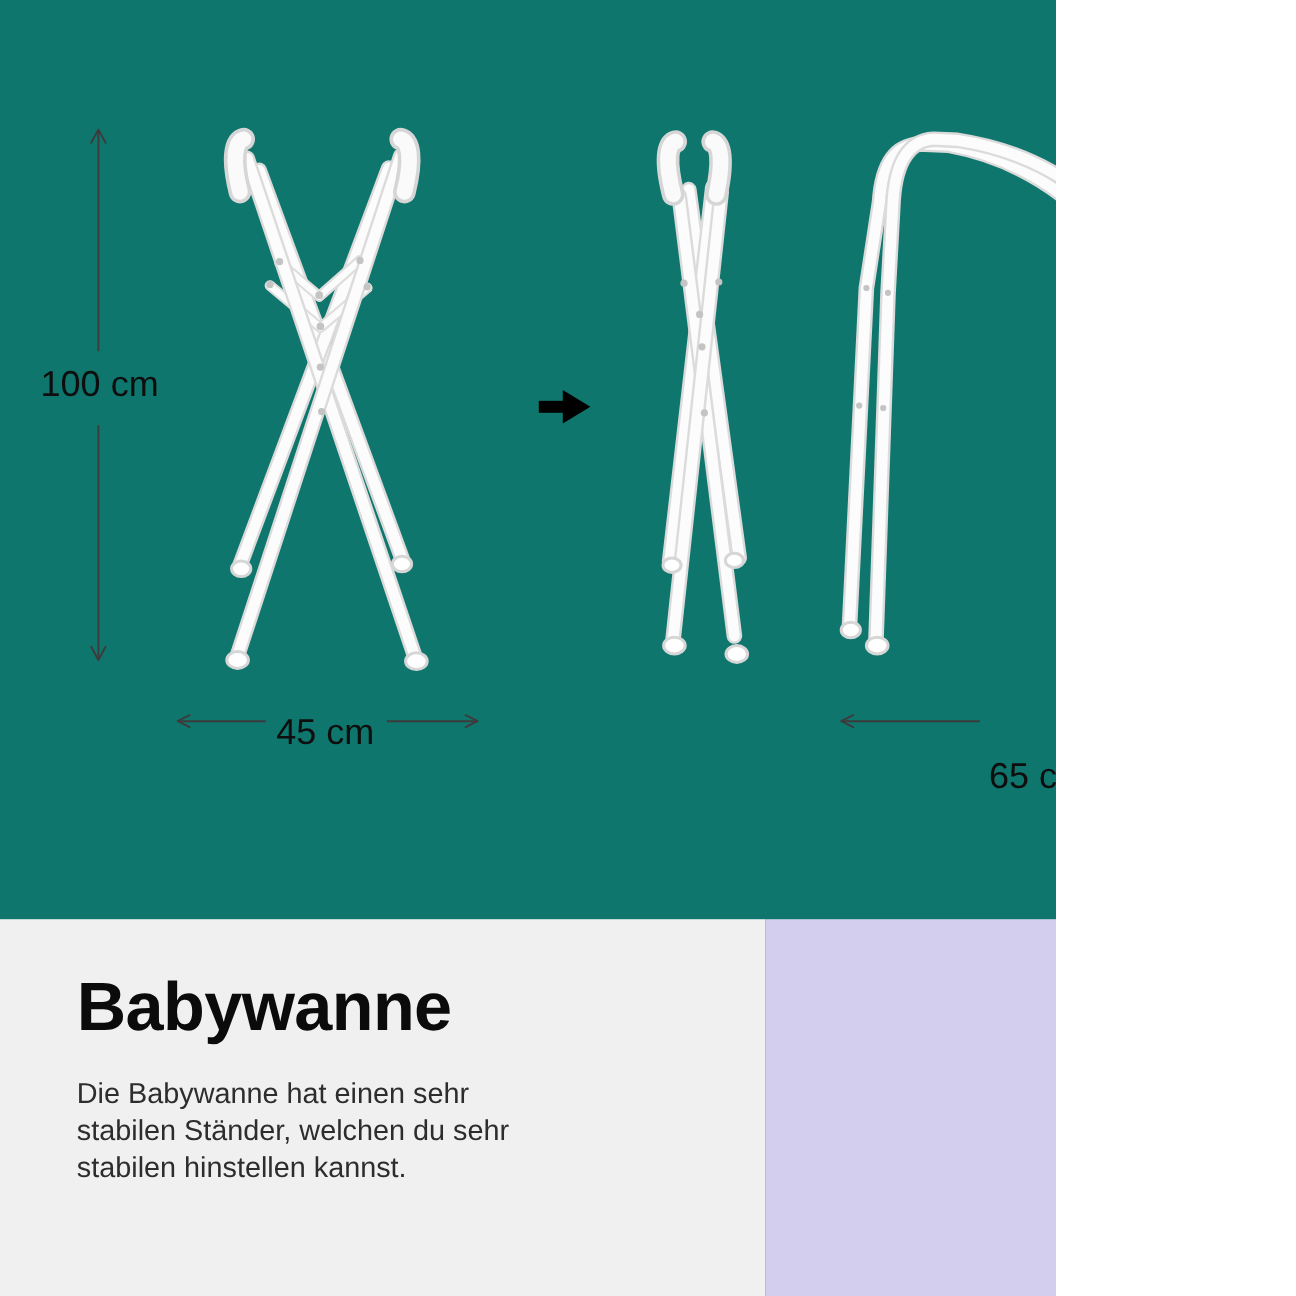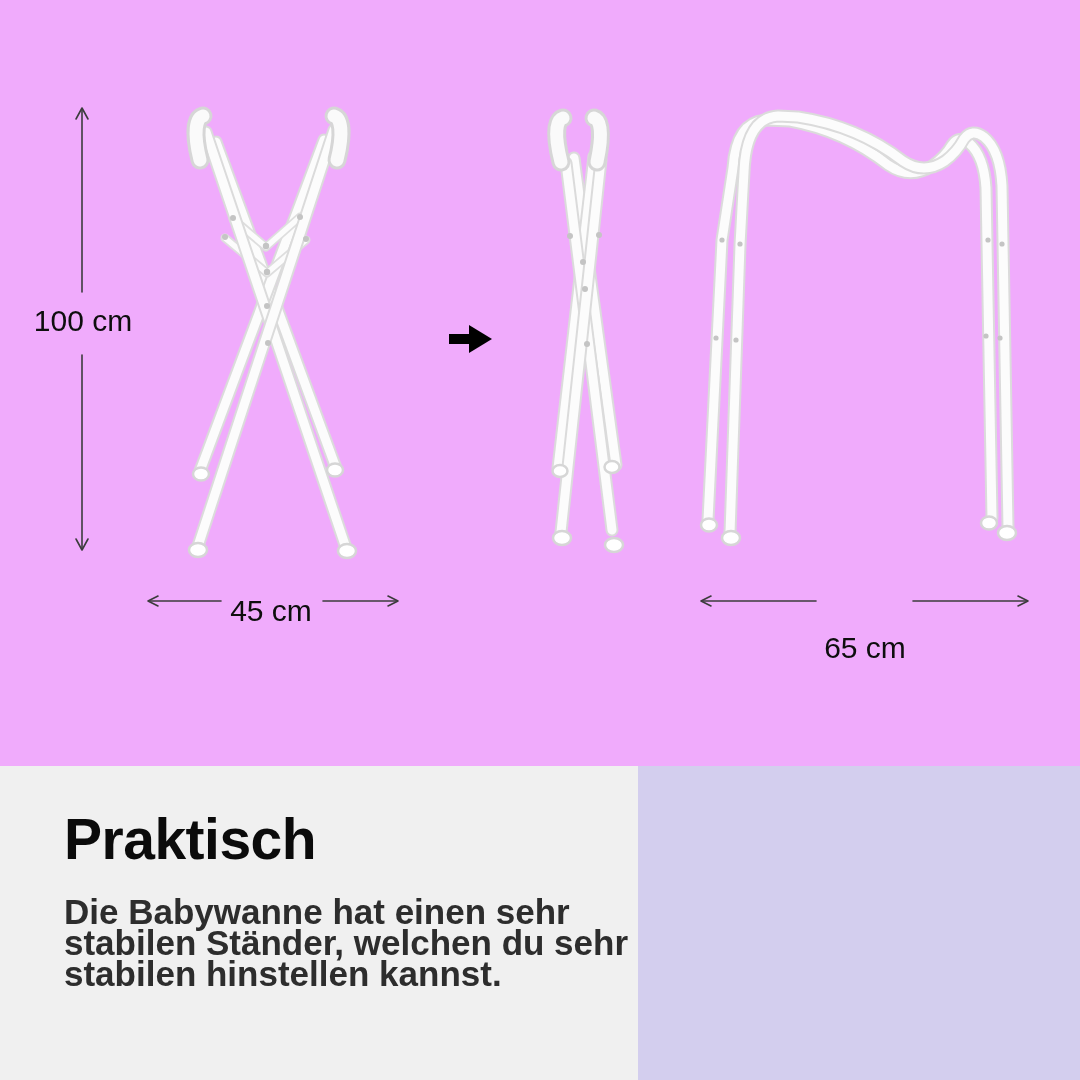--- a/index.html
+++ b/index.html
@@ -1,18 +1,18 @@
 <!DOCTYPE html>
 <html><head>
 <meta charset="utf-8">
 <style>
   html,body { margin:0; padding:0; background:#ffffff; }
   .canvas {
-    position:relative; width:1080px; height:1080px;
-    background:#f0abfc; overflow:hidden;
+    position:relative; width:880px; height:1080px;
+    background:#0f766e; overflow:hidden;
     font-family:"Liberation Sans", sans-serif;
   }
   svg { display:block; }
   .diagram-svg { position:absolute; left:0; top:0; }
 
   
   .tube-o { fill:none; stroke:#dbdbdb; stroke-width:13; stroke-linecap:round; stroke-linejoin:round; }
   .tube-i { fill:none; stroke:#fcfcfc; stroke-width:9;  stroke-linecap:round; stroke-linejoin:round; }
   .brace-o { fill:none; stroke:#dedede; stroke-width:9;  stroke-linecap:round; stroke-linejoin:round; }
   .brace-i { fill:none; stroke:#fcfcfc; stroke-width:5.5;stroke-linecap:round; stroke-linejoin:round; }
@@ -37,21 +37,21 @@
     position:absolute; left:638px; top:766px; width:442px; height:314px;
     background:#d3ceee;
   }
   .info-heading {
     position:absolute; left:64px; top:40px;
     font-size:57px; font-weight:700; letter-spacing:-0.5px;
     color:#0b0b0b; white-space:nowrap;
   }
   .info-body {
     position:absolute; left:64px; top:130px;
-    font-size:35px; line-height:31px; font-weight:700;
+    font-size:24px; line-height:31px; font-weight:400;
     color:#2d2d2d; white-space:nowrap;
   }
 </style>
 </head>
 <body>
 
 <div class="canvas">
 
   <svg class="diagram-svg" width="1080" height="766" viewBox="0 0 1080 766">
 
@@ -182,21 +182,21 @@
     </g>
   </svg>
 
   <span class="dim-label" style="left:83px; top:321px;">100 cm</span>
 
   <span class="dim-label" style="left:271px; top:611px;text-align:right;">45 cm</span>
 
   <span class="dim-label" style="left:865px; top:601px;margin-top:47px;">65 cm</span>
 
   <div class="panel-gray">
-    <div class="info-heading">Praktisch</div>
+    <div class="info-heading">Babywanne</div>
     <div class="info-body">
       <div>Die Babywanne hat einen sehr</div>
       <div>stabilen Ständer, welchen du sehr</div>
       <div>stabilen hinstellen kannst.</div>
     </div>
   </div>
 
   <div class="panel-lavender"></div>
 
 </div>

